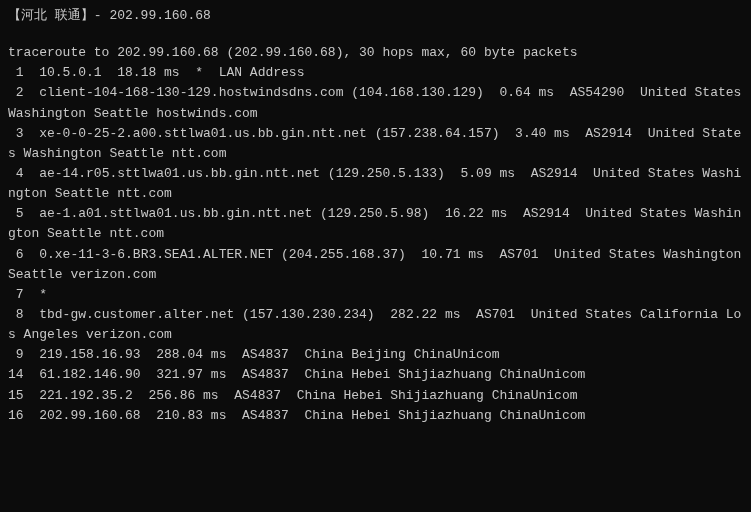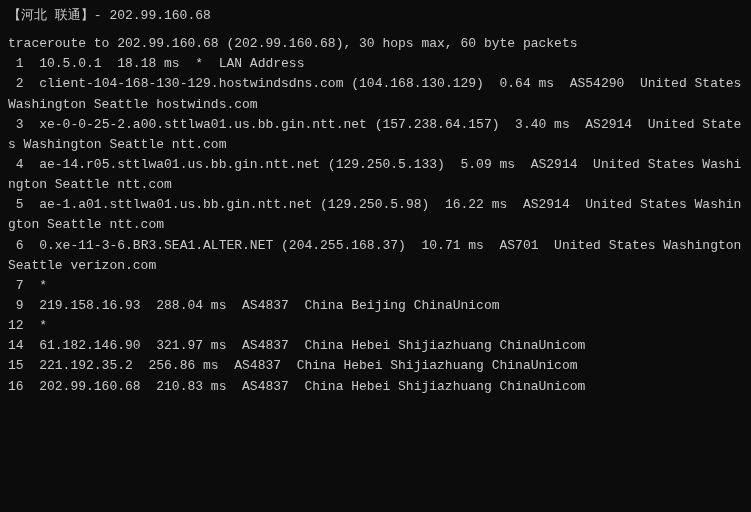--- a/index.html
+++ b/index.html
@@ -19,37 +19,37 @@
     }
     .terminal {
       width: 100%;
     }
     .line {
       white-space: pre-wrap;
       word-break: break-all;
     }
     .header {
       color: #c8c8c8;
-      margin-bottom: 8px;
+      margin-bottom: 17px;
     }
   </style>
 </head>
 <body>
 
 <div class="terminal">
   <div class="line header">【河北 联通】- 202.99.160.68</div>
   <div id="lines-container">
       <div class="line"></div>
       <div class="line">traceroute to 202.99.160.68 (202.99.160.68), 30 hops max, 60 byte packets</div>
       <div class="line"> 1  10.5.0.1  18.18 ms  *  LAN Address</div>
       <div class="line"> 2  client-104-168-130-129.hostwindsdns.com (104.168.130.129)  0.64 ms  AS54290  United States Washington Seattle hostwinds.com</div>
       <div class="line"> 3  xe-0-0-25-2.a00.sttlwa01.us.bb.gin.ntt.net (157.238.64.157)  3.40 ms  AS2914  United States Washington Seattle ntt.com</div>
       <div class="line"> 4  ae-14.r05.sttlwa01.us.bb.gin.ntt.net (129.250.5.133)  5.09 ms  AS2914  United States Washington Seattle ntt.com</div>
       <div class="line"> 5  ae-1.a01.sttlwa01.us.bb.gin.ntt.net (129.250.5.98)  16.22 ms  AS2914  United States Washington Seattle ntt.com</div>
       <div class="line"> 6  0.xe-11-3-6.BR3.SEA1.ALTER.NET (204.255.168.37)  10.71 ms  AS701  United States Washington Seattle verizon.com</div>
       <div class="line"> 7  *</div>
+      <div class="line"> 8  tbd-gw.customer.alter.net (157.130.230.234)  282.22 ms  AS701  United States California Los Angeles verizon.com</div>
       <div class="line"> 9  219.158.16.93  288.04 ms  AS4837  China Beijing ChinaUnicom</div>
-      <div class="line">12  *</div>
       <div class="line">14  61.182.146.90  321.97 ms  AS4837  China Hebei Shijiazhuang ChinaUnicom</div>
       <div class="line">15  221.192.35.2  256.86 ms  AS4837  China Hebei Shijiazhuang ChinaUnicom</div>
       <div class="line">16  202.99.160.68  210.83 ms  AS4837  China Hebei Shijiazhuang ChinaUnicom</div>
     </div>
 </div>
 
 </body></html>

